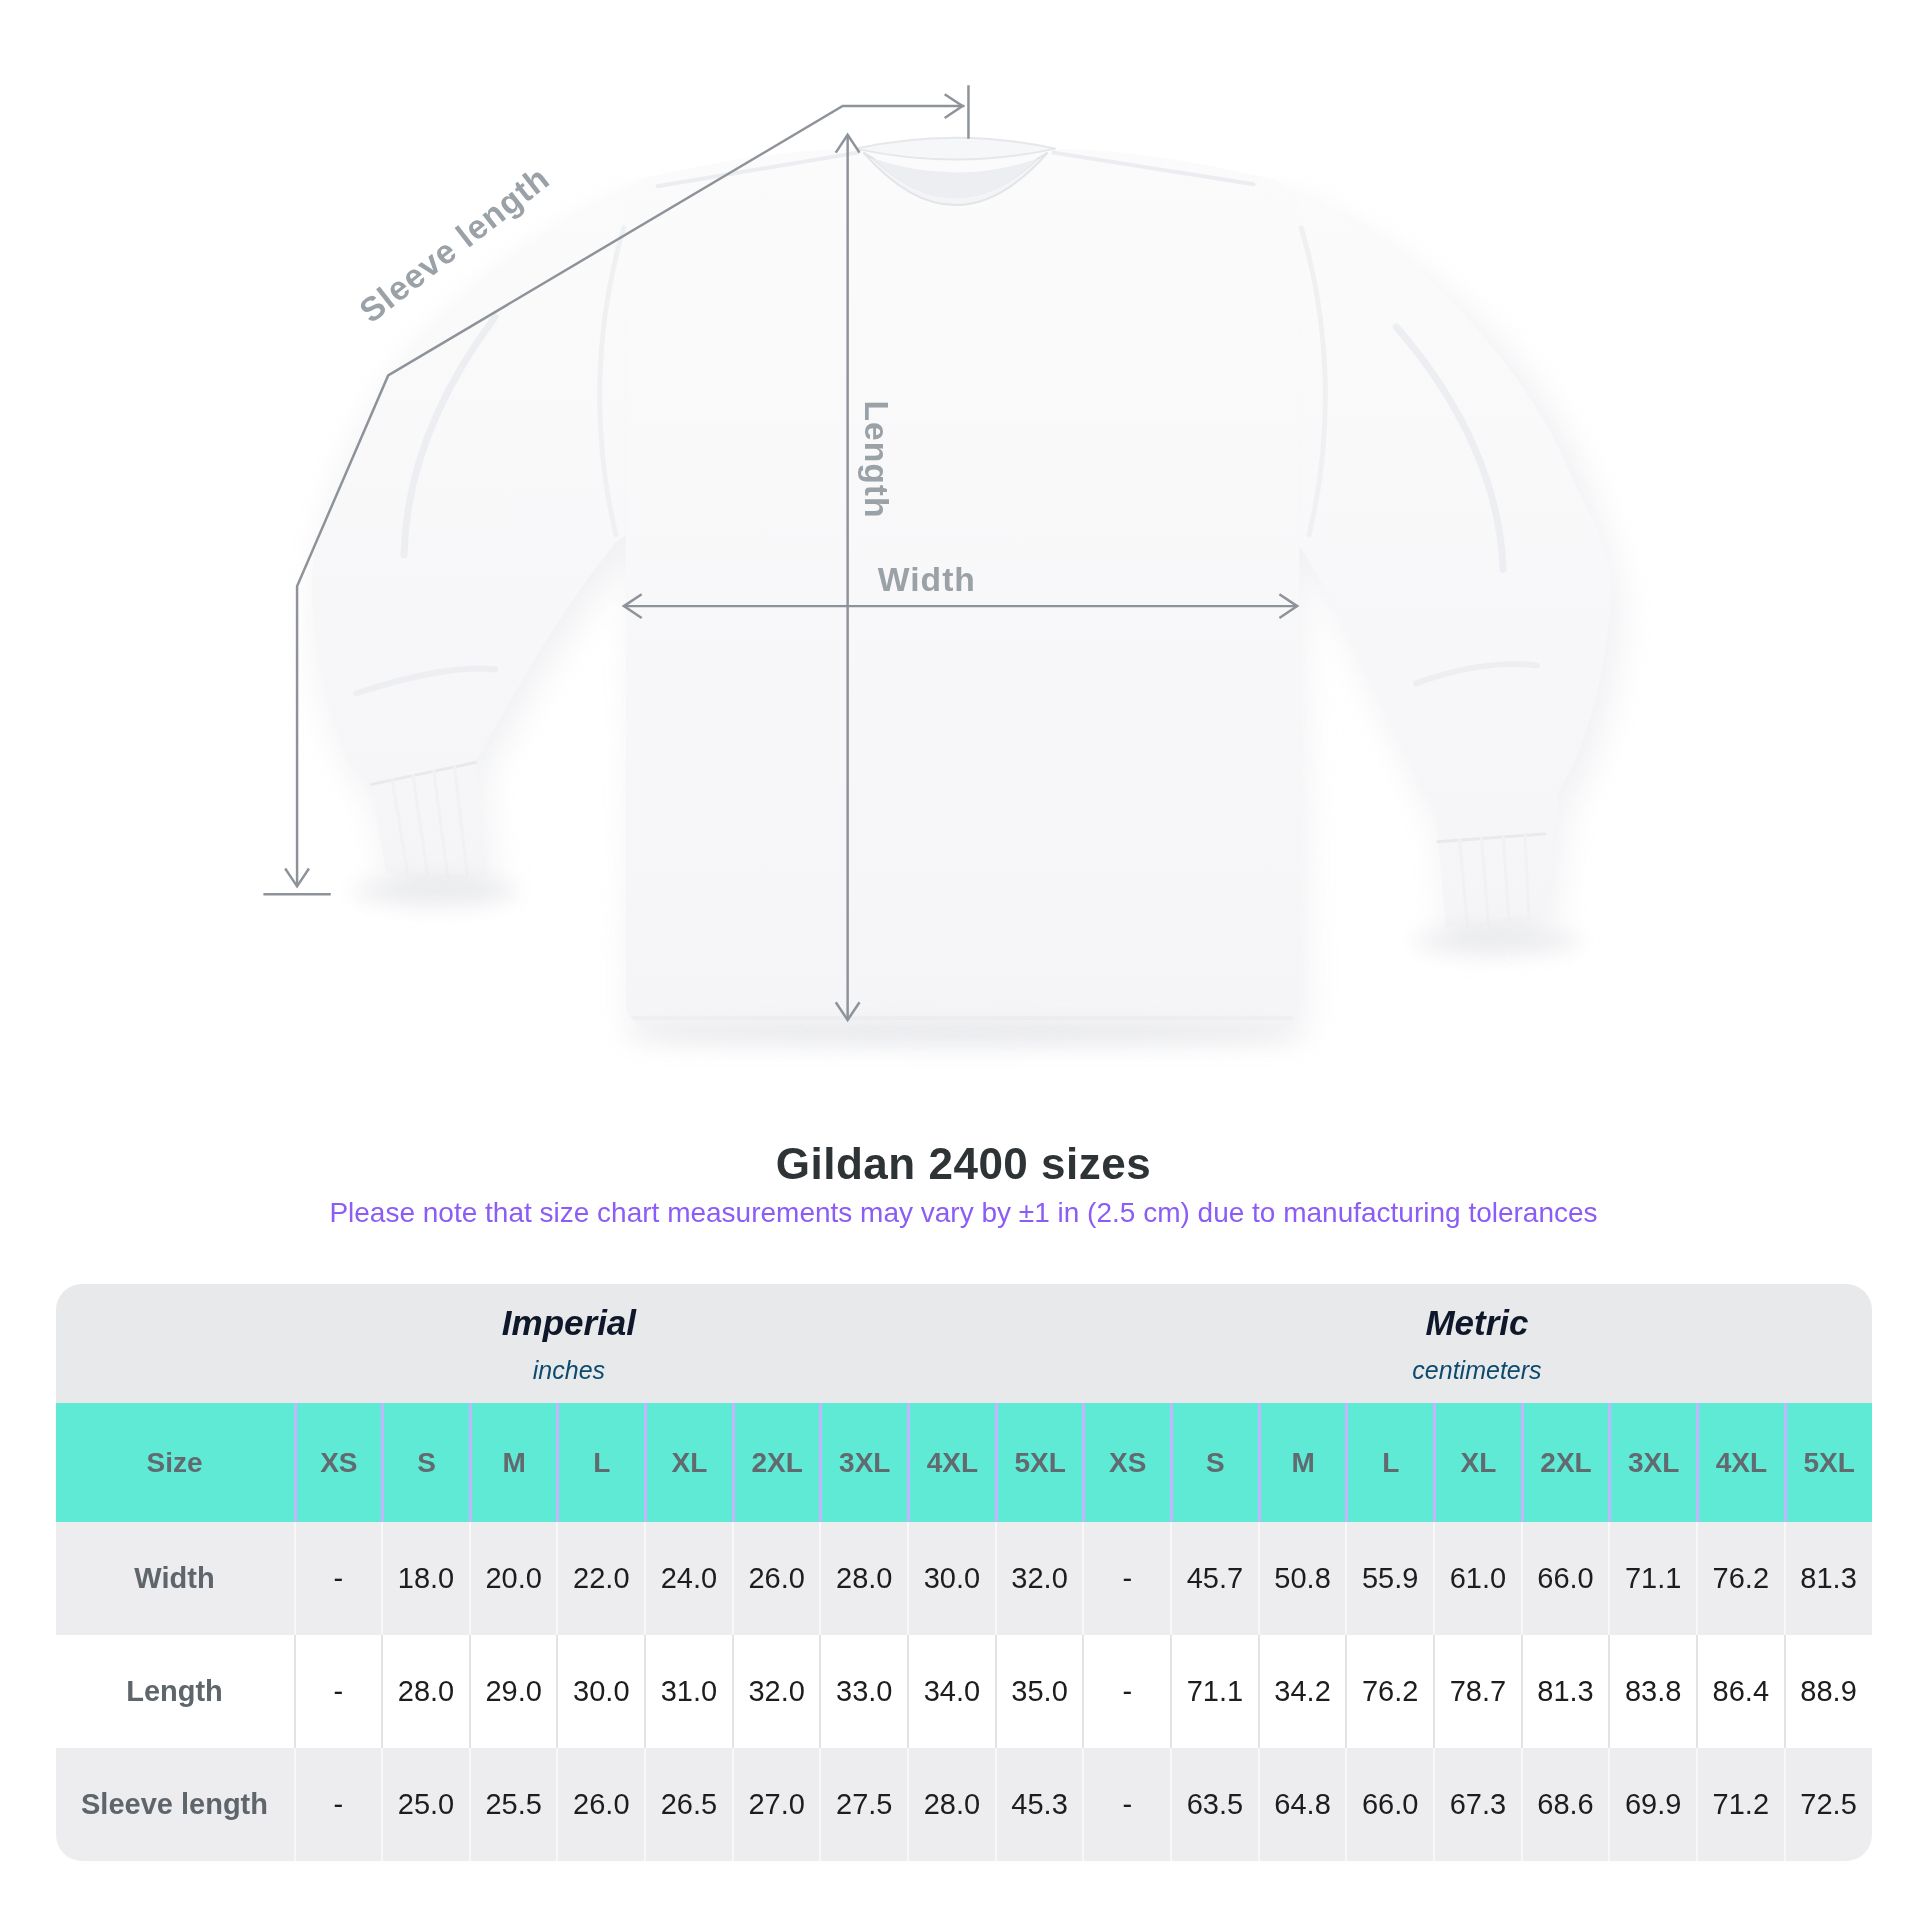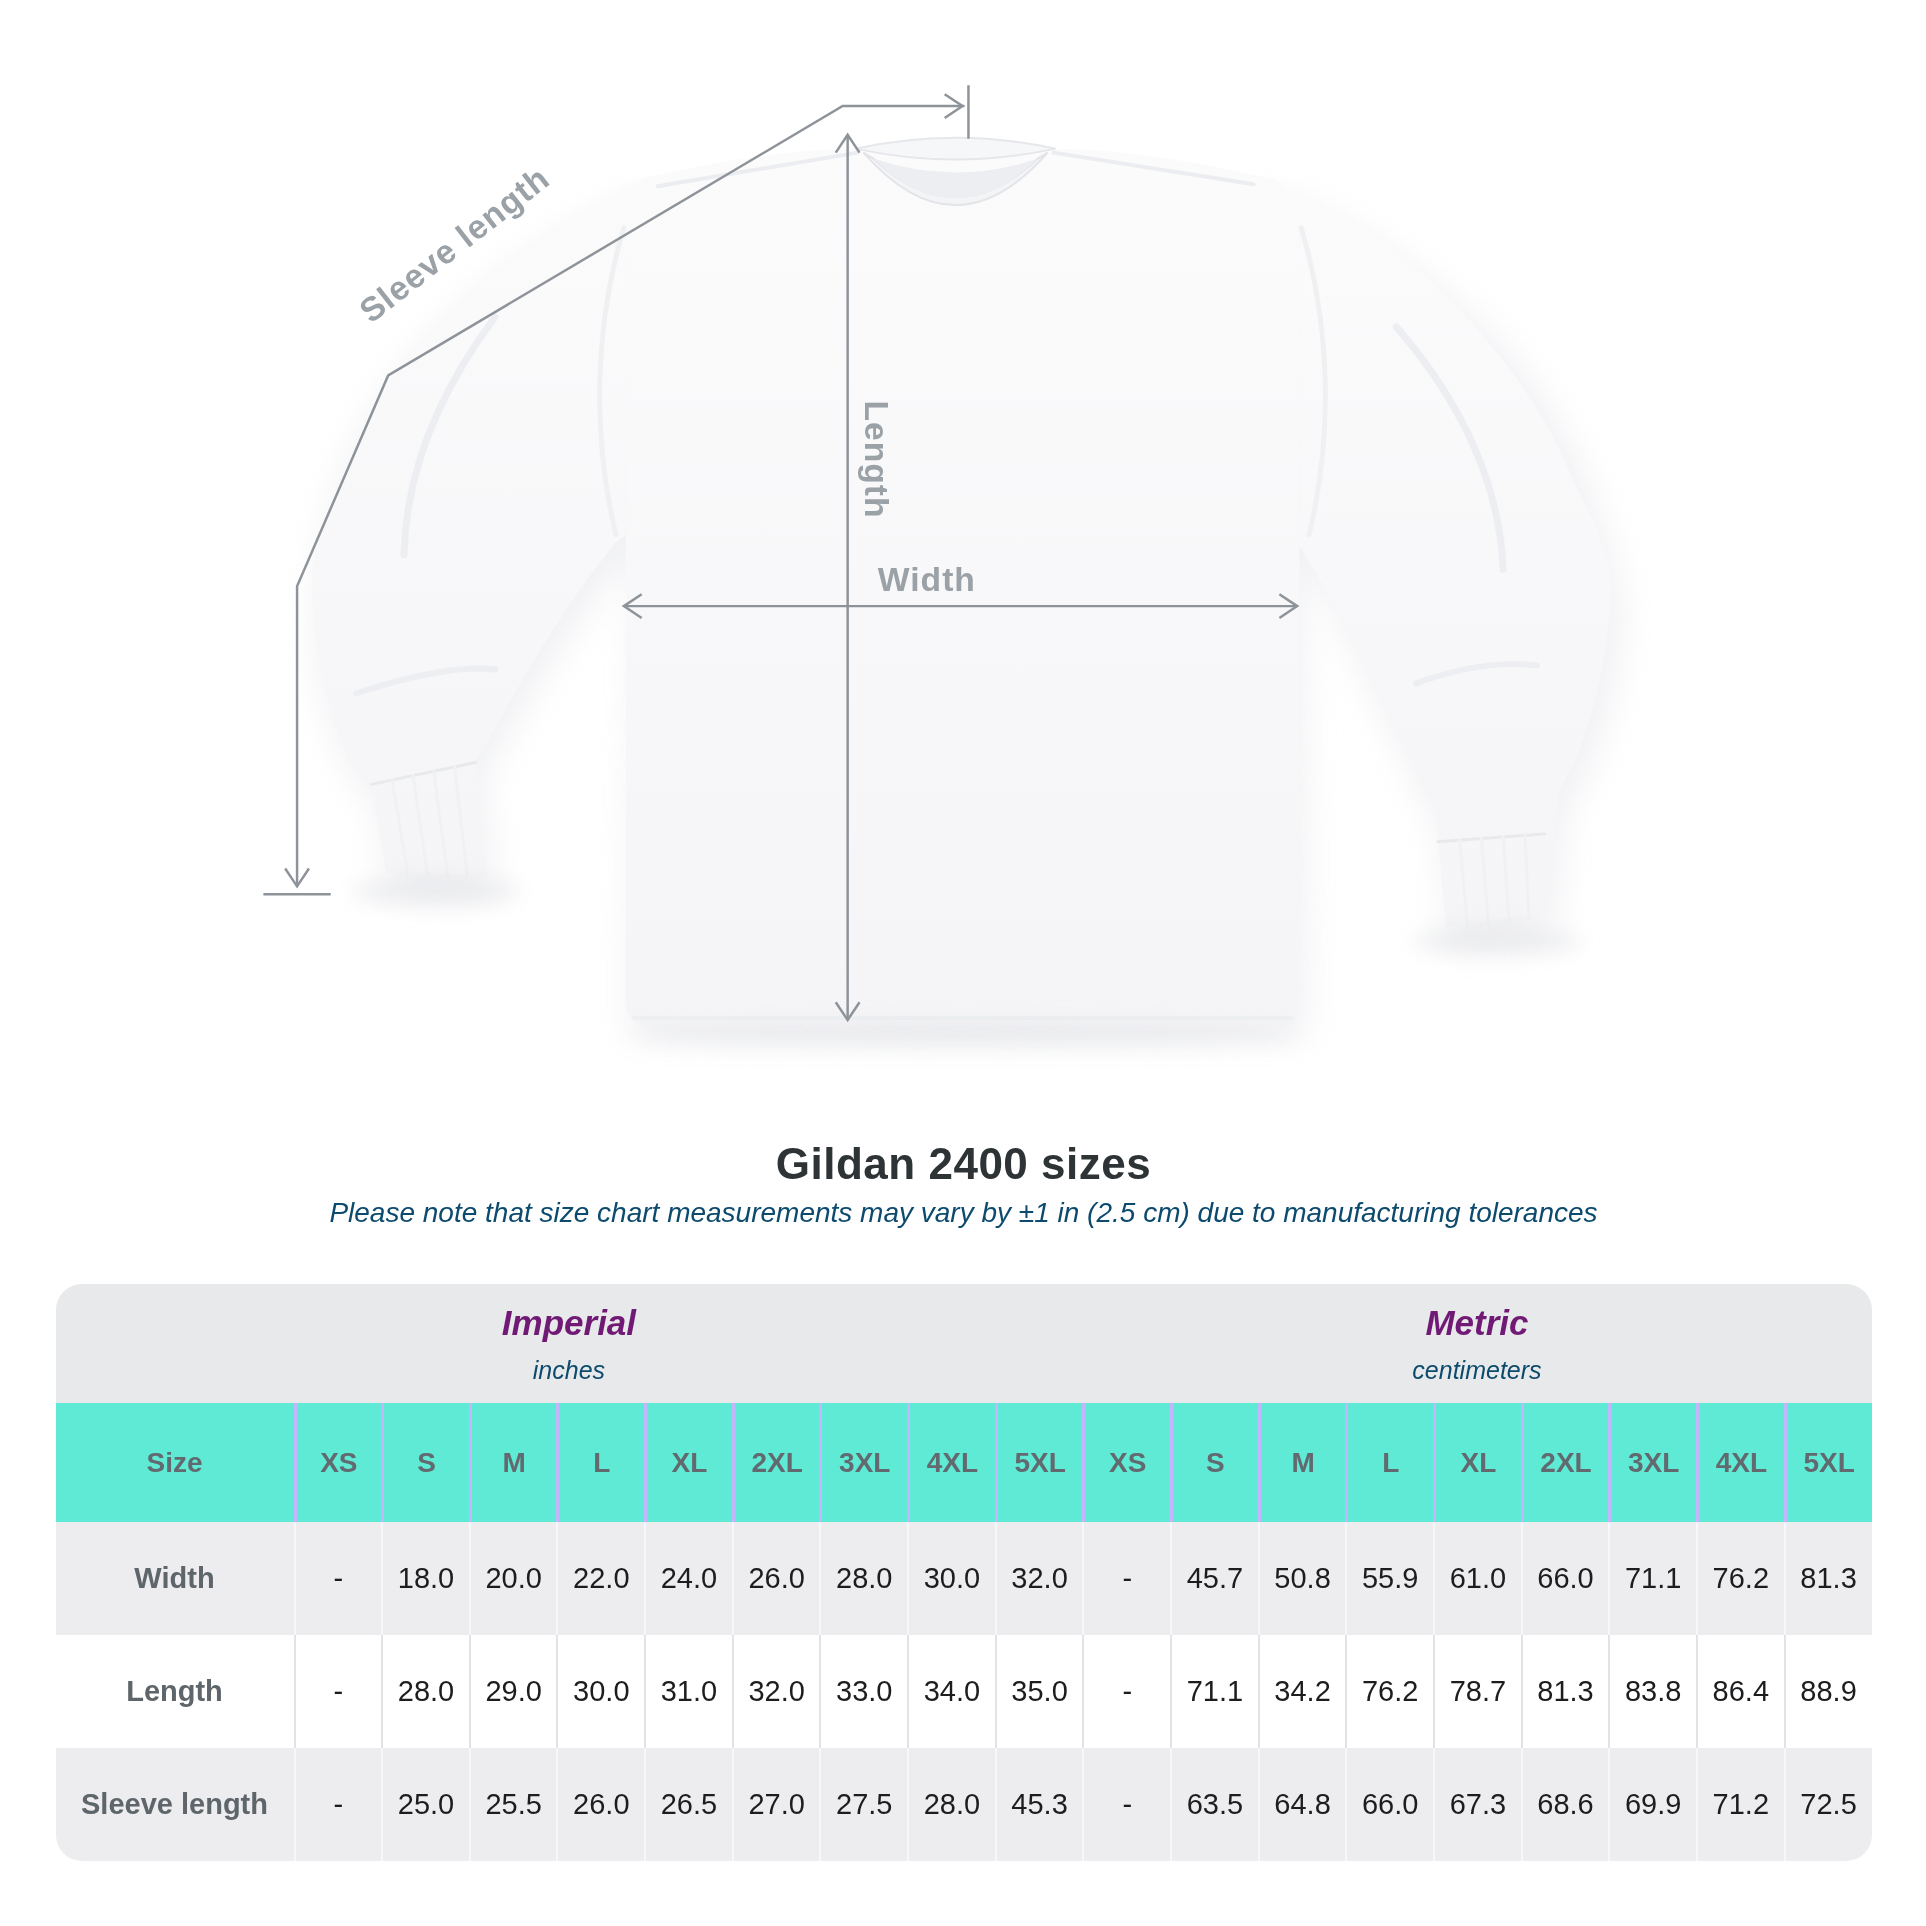--- a/index.html
+++ b/index.html
@@ -8,34 +8,34 @@
     font-family:"Liberation Sans", sans-serif;
   }
   .diagram-wrap{position:relative;width:1927px;height:1134px;}
   .mlabel{font-weight:bold;font-size:34px;fill:#9aa1a7;letter-spacing:1px;}
   .title-block{text-align:center;}
   .title-block h1{
     margin:4px 0 0 0;font-size:44px;line-height:51px;color:#2e3336;
     font-weight:bold;letter-spacing:0.5px;
   }
   .subtitle{
-    margin:6px 0 0 0;font-size:28px;line-height:36px;color:#0c4a6e;font-style:italic;
+    margin:6px 0 0 0;font-size:28px;line-height:36px;color:#8b5cf6;
   }
   .table-wrap{
     width:1816px;margin:53px auto 0 auto;border-radius:26px;overflow:hidden;
   }
   table.size-table{
     width:1816px;border-collapse:separate;border-spacing:0;table-layout:fixed;
   }
   col.c-label{width:238px;}
   tr.band-row th{
     height:119px;background:#e8e9ea;vertical-align:middle;padding:0;
   }
   .band-name{
-    font-size:35px;font-weight:bold;font-style:italic;color:#701a75;line-height:40px;
+    font-size:35px;font-weight:bold;font-style:italic;color:#0f172a;line-height:40px;
   }
   .band-unit{
     font-size:25px;font-style:italic;color:#0c4a6e;font-weight:normal;
     margin-top:12px;line-height:30px;
   }
   tr.size-row th{
     height:119px;background:#5eead4;font-size:28px;font-weight:bold;color:#626a70;
     vertical-align:middle;text-align:center;padding:0;
   }
   tr.size-row th:not(:first-child){border-left:3px solid #c4b5fd;}

